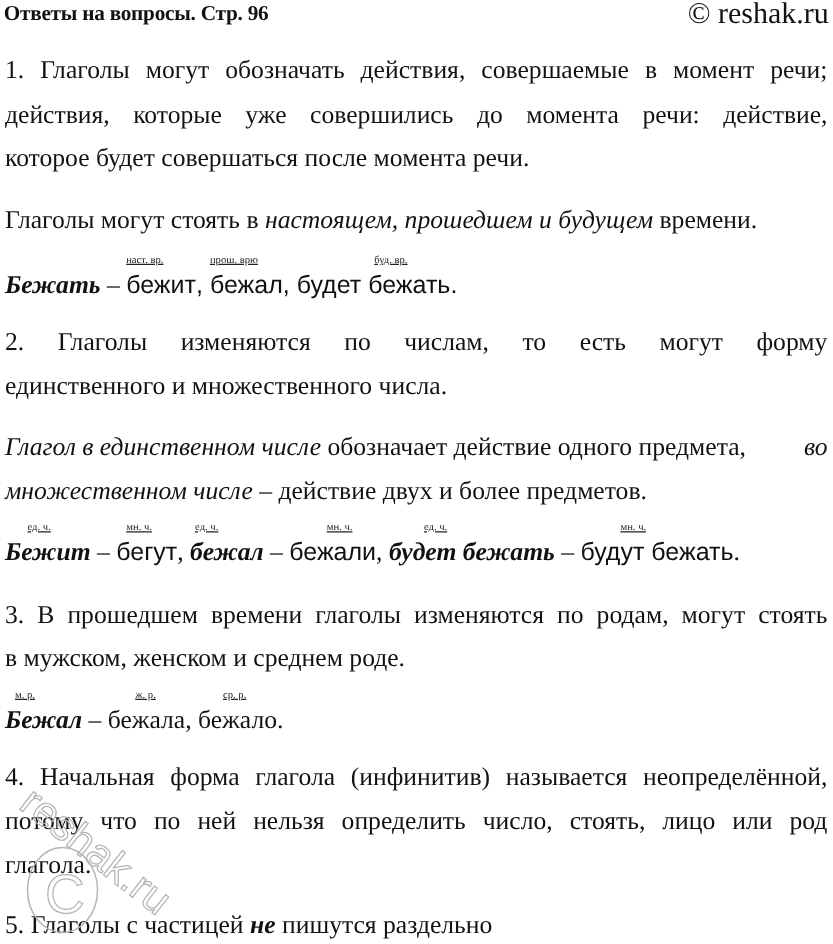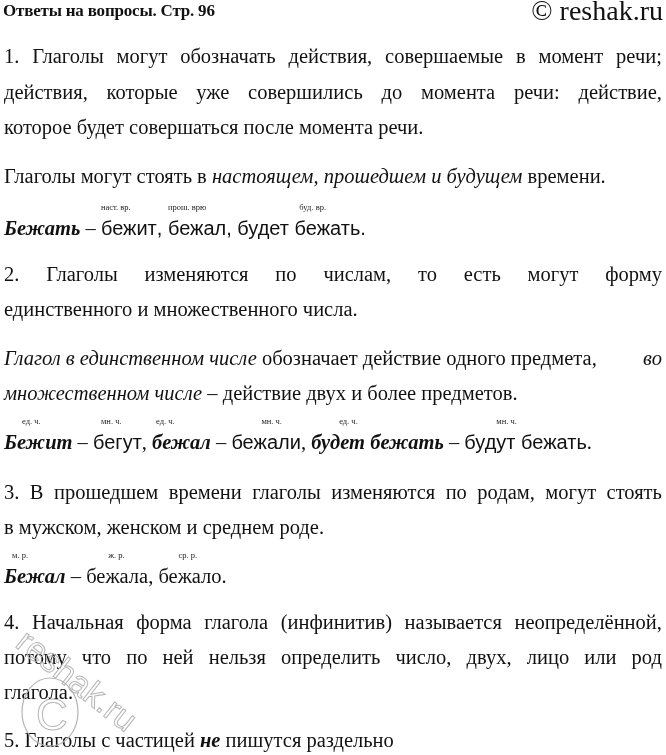--- a/index.html
+++ b/index.html
@@ -25,21 +25,21 @@
       justify-content: space-between;
       align-items: flex-start;
     }
     .header-title {
       font-weight: bold;
       font-size: 17px;
       line-height: 22px;
       letter-spacing: -0.2px;
     }
     .header-copy {
-      font-size: 28px;
+      font-size: 24px;
       line-height: 22px;
     }
     .line {
       position: absolute;
       left: 4px;
       right: 4px;
       font-size: 20.5px;
       line-height: 24px;
       white-space: nowrap;
     }
@@ -55,20 +55,21 @@
       display: inline-block;
     }
     .sup {
       position: absolute;
       top: -13px;
       left: 0;
       font-size: 8.5px;
       line-height: 9px;
       white-space: nowrap;
       color: #222;
+      text-decoration: underline;
     }
     .sans {
       font-family: "Liberation Sans", "DejaVu Sans", sans-serif;
       font-size: 20px;
     }
     .watermark {
       position: absolute;
       left: 8px;
       top: 632px;
       width: 170px;
@@ -155,21 +156,21 @@
   <span class="w">неопределённой,</span>
 </div>
 <div class="line justify" style="top:645px">
   <span class="w">потому</span>
   <span class="w">что</span>
   <span class="w">по</span>
   <span class="w">ней</span>
   <span class="w">нельзя</span>
   <span class="w">определить</span>
   <span class="w">число,</span>
-  <span class="w">двух,</span>
+  <span class="w">стоять,</span>
   <span class="w">лицо</span>
   <span class="w">или</span>
   <span class="w">род</span>
 </div>
 <div class="line" style="top:680px">глагола.</div>
 
 <div class="line" style="top:728px"><span>5. Глаголы с частицей </span><span class="bi">не</span><span> пишутся раздельно</span></div>
 
 <svg class="watermark" viewBox="0 0 170 120" xmlns="http://www.w3.org/2000/svg">
   <g fill="none" stroke="#b5b5b5" stroke-width="1.2">

